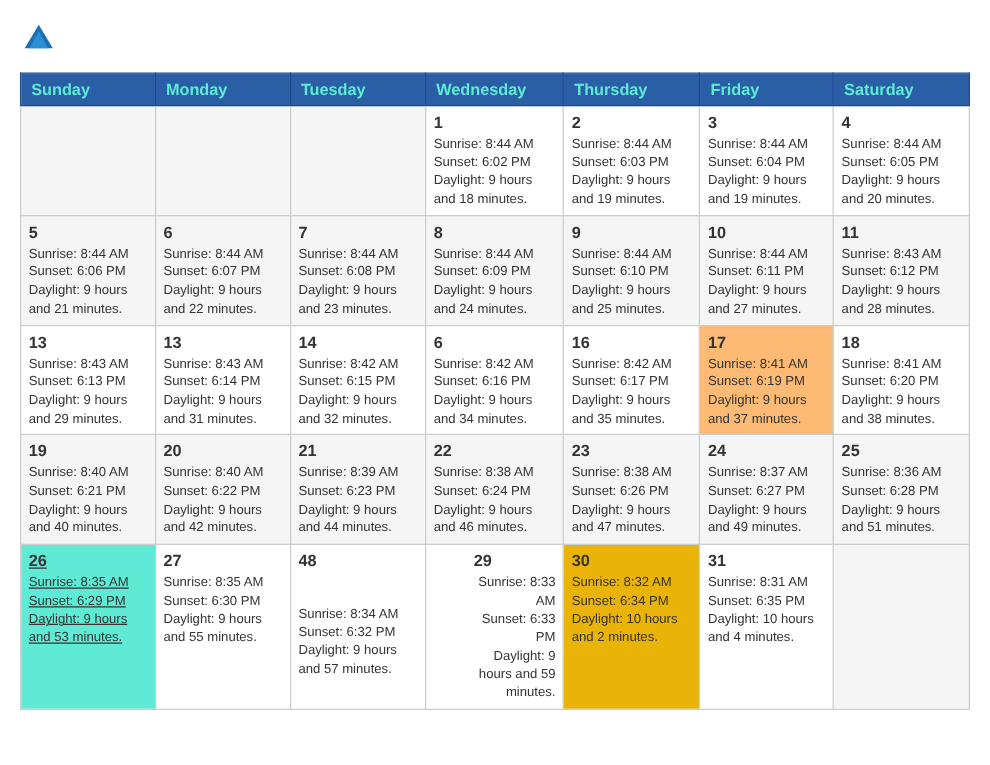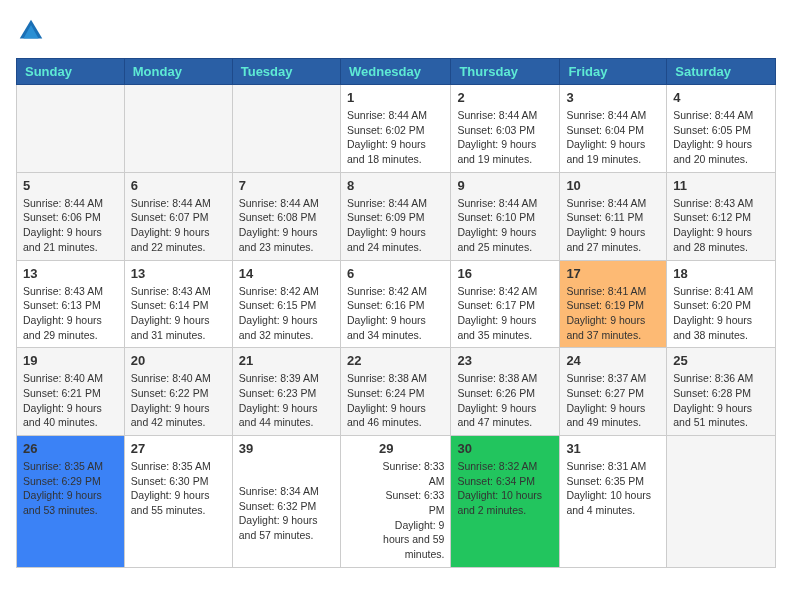--- a/index.html
+++ b/index.html
@@ -287,45 +287,45 @@
 Daylight: 9 hours and 49 minutes.</div>
         </td>
         <td style="background: rgb(245, 245, 245);">
           <span class="day-num">25</span>
           <div class="day-info" style="white-space: pre-line;">Sunrise: 8:36 AM
 Sunset: 6:28 PM
 Daylight: 9 hours and 51 minutes.</div>
         </td>
       </tr>
       <tr>
-        <td style="background: #3b82f6;">
+        <td style="background: #5eead4; text-decoration: underline;">
           <span class="day-num">26</span>
           <div class="day-info" style="white-space: pre-line;">Sunrise: 8:35 AM
 Sunset: 6:29 PM
 Daylight: 9 hours and 53 minutes.</div>
         </td>
         <td style="background: rgb(255, 255, 255);">
           <span class="day-num">27</span>
           <div class="day-info" style="white-space: pre-line;">Sunrise: 8:35 AM
 Sunset: 6:30 PM
 Daylight: 9 hours and 55 minutes.</div>
         </td>
         <td style="background: rgb(255, 255, 255);">
-          <span class="day-num">39</span>
+          <span class="day-num">48</span>
           <div class="day-info" style="white-space: pre-line; margin-top: 28px;">Sunrise: 8:34 AM
 Sunset: 6:32 PM
 Daylight: 9 hours and 57 minutes.</div>
         </td>
         <td style="background: rgb(255, 255, 255); padding-left: 38px;">
           <span class="day-num">29</span>
           <div class="day-info" style="white-space: pre-line; text-align: right;">Sunrise: 8:33 AM
 Sunset: 6:33 PM
 Daylight: 9 hours and 59 minutes.</div>
         </td>
-        <td style="background: #22c55e;">
+        <td style="background: #eab308;">
           <span class="day-num">30</span>
           <div class="day-info" style="white-space: pre-line;">Sunrise: 8:32 AM
 Sunset: 6:34 PM
 Daylight: 10 hours and 2 minutes.</div>
         </td>
         <td style="background: rgb(255, 255, 255);">
           <span class="day-num">31</span>
           <div class="day-info" style="white-space: pre-line;">Sunrise: 8:31 AM
 Sunset: 6:35 PM
 Daylight: 10 hours and 4 minutes.</div>

